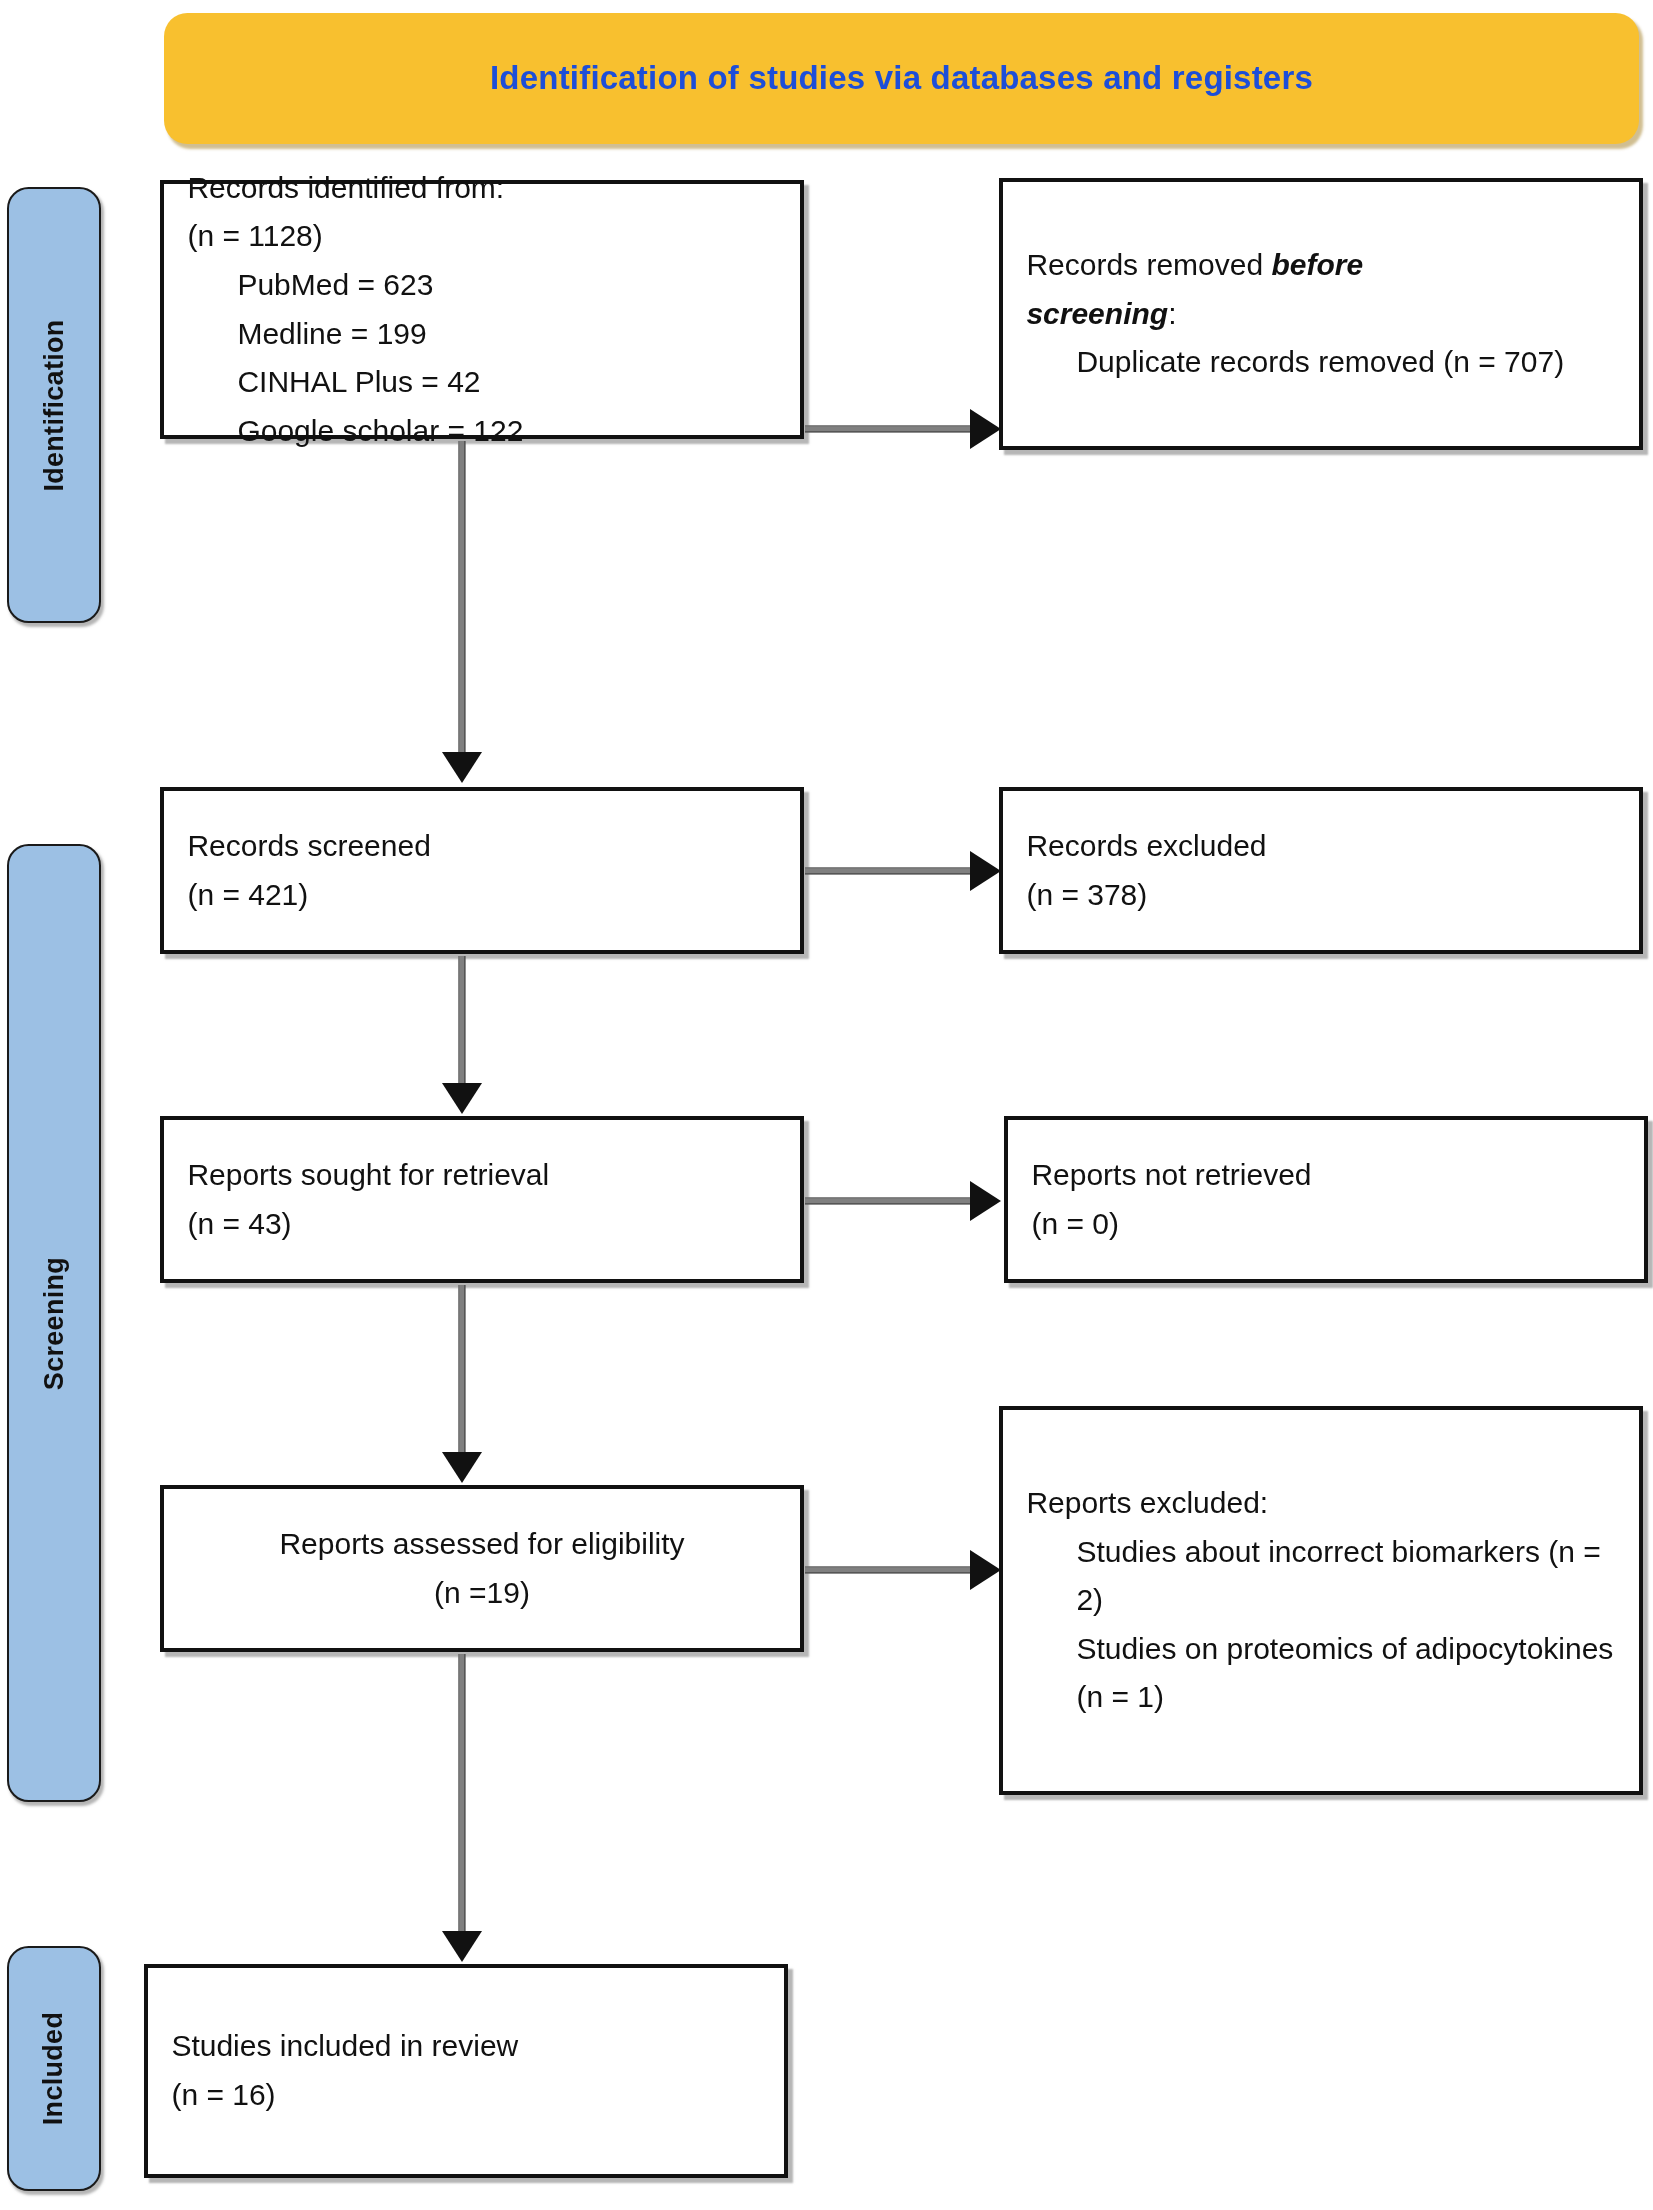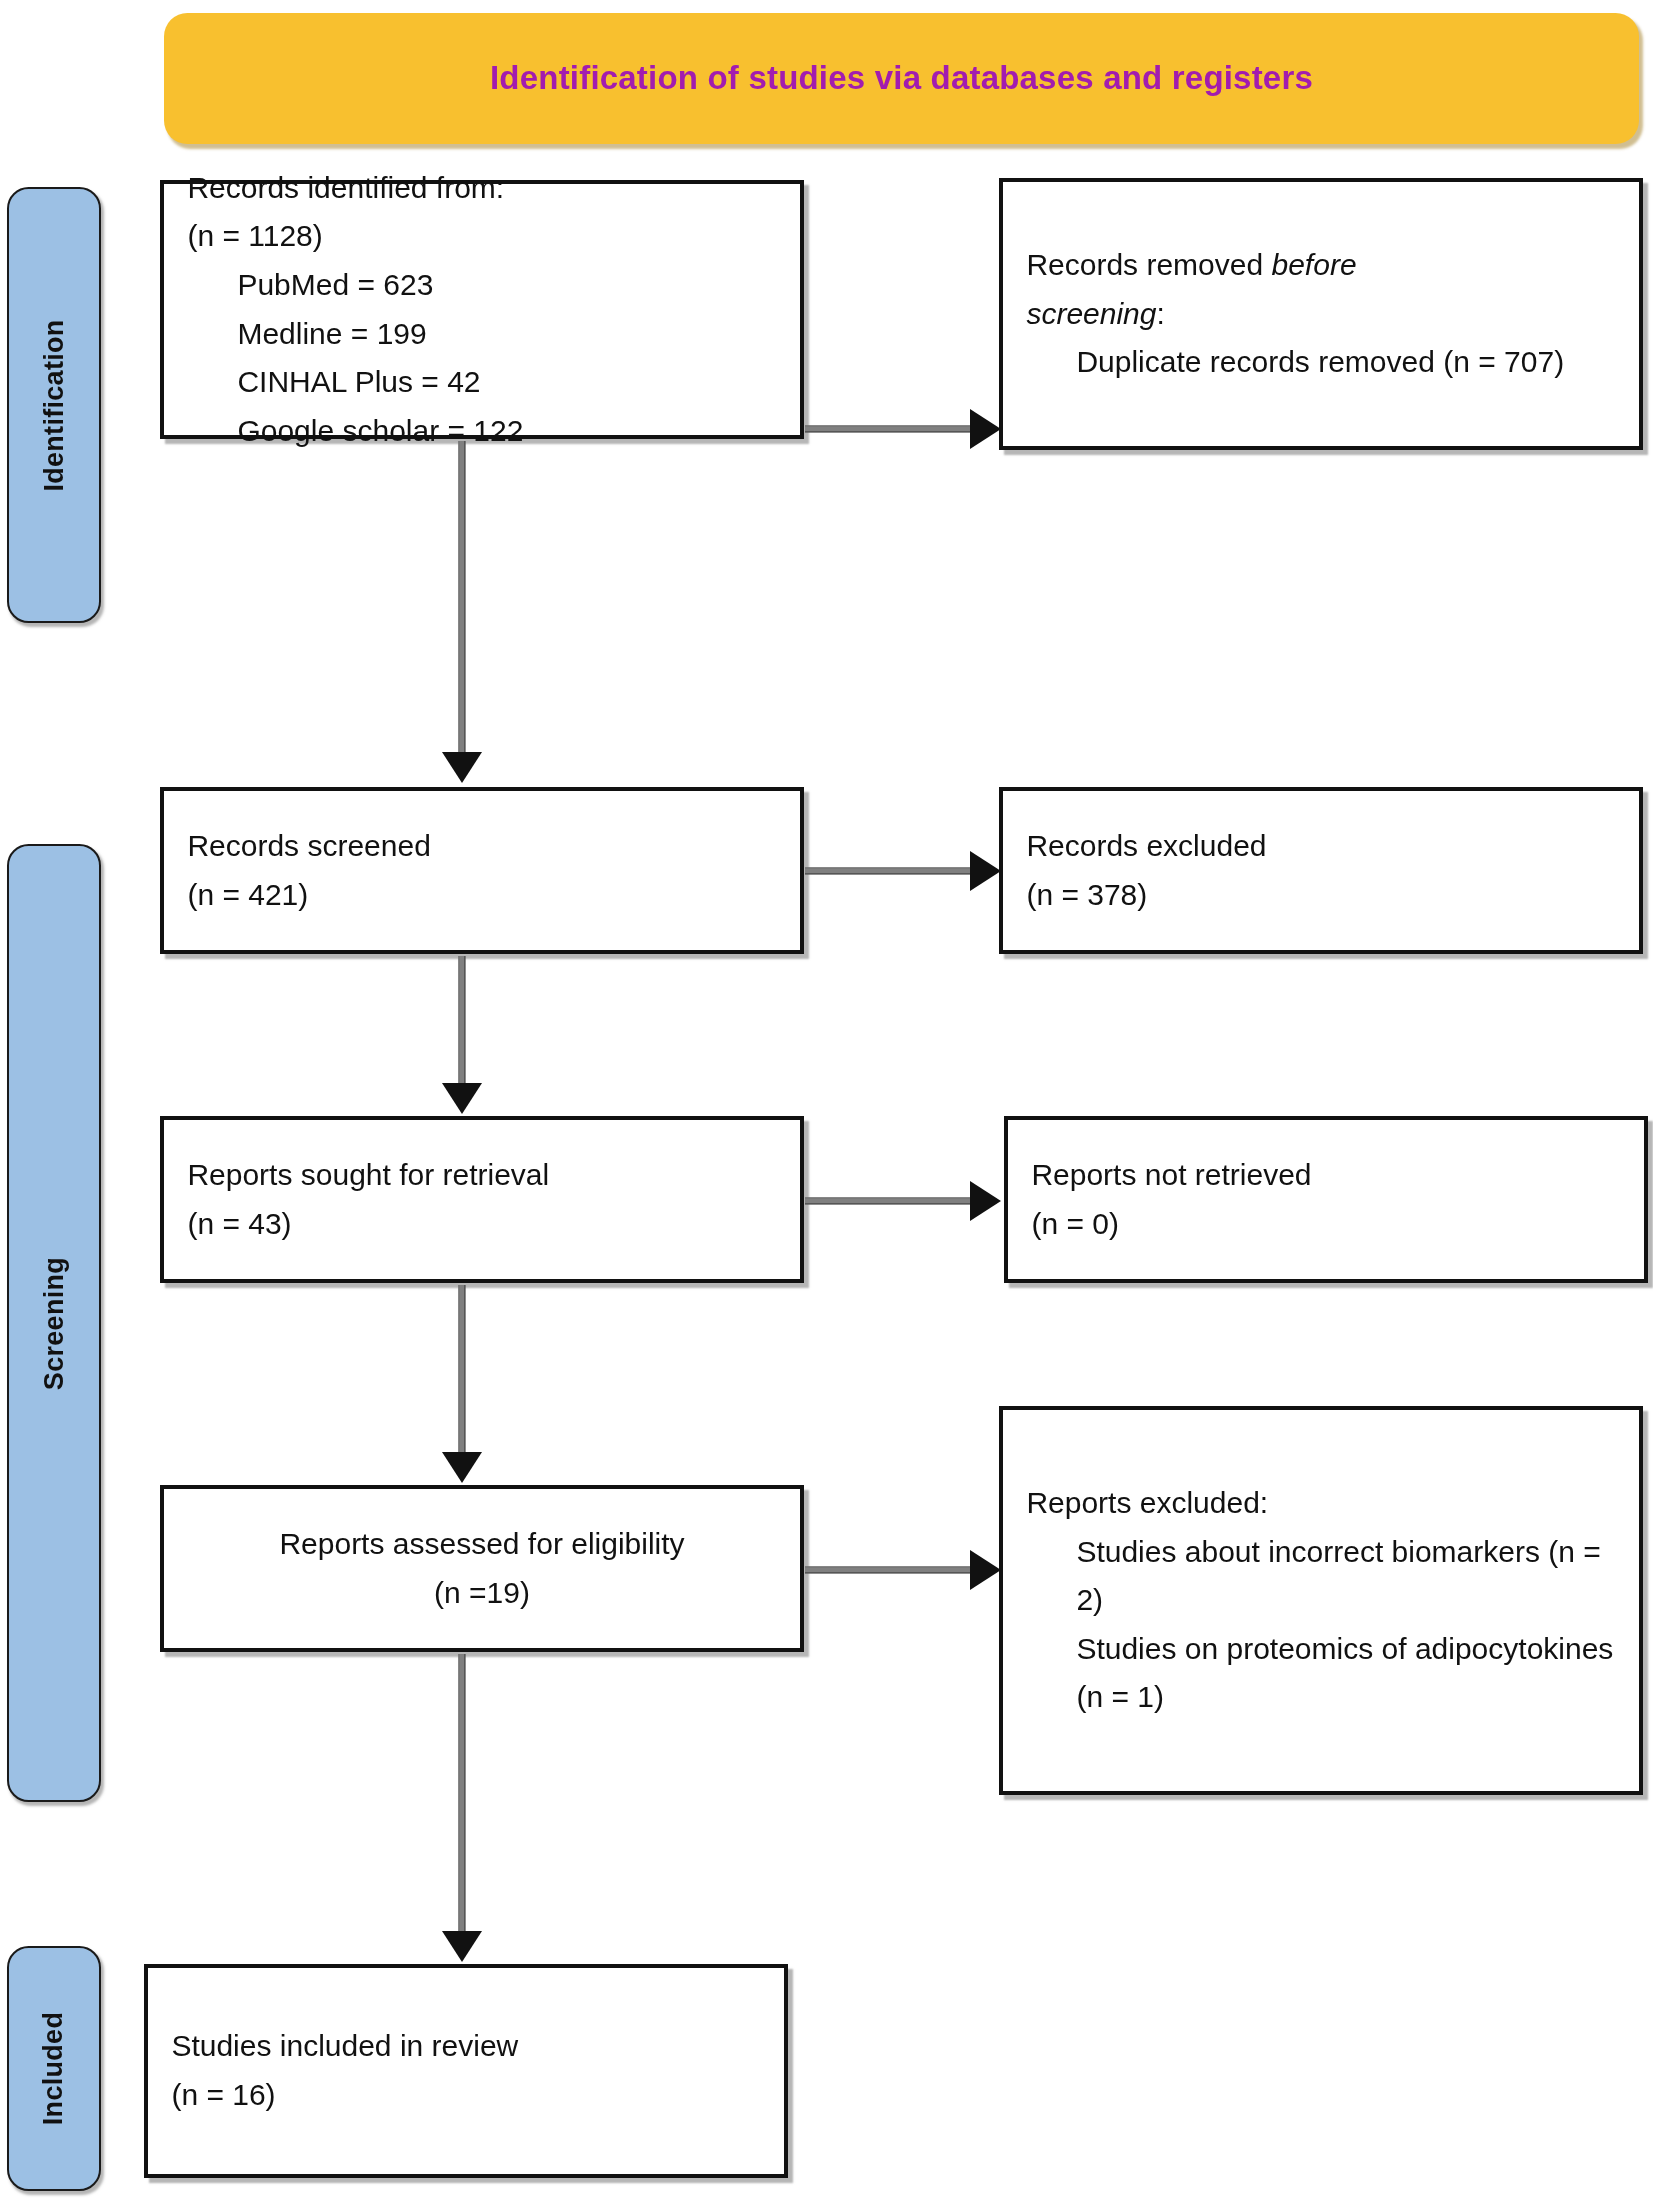--- a/index.html
+++ b/index.html
@@ -28,21 +28,21 @@
     background: #f8c02f;
     border-radius: 23.4px;
     box-shadow: 3.6px 4.5px 2.7px rgba(150,110,10,0.45);
     display: flex;
     align-items: center;
     justify-content: center;
   }
   .header-banner .title {
     font-size: 33px;
     font-weight: bold;
-    color: #a21caf;
+    color: #1d4ed8;
     letter-spacing: 0.2px;
     text-align: center;
   }
 
   
   .stage-bar {
     position: absolute;
     background: #9cc0e4;
     border: 2.7px solid #1a1a1a;
     border-radius: 21.6px;
@@ -75,21 +75,21 @@
     flex-direction: column;
     justify-content: center;
   }
   .flow-box .line {
     font-size: 30px;
     color: #111111;
     line-height: 1.62;
     white-space: normal;
   }
   .flow-box .line.indent { padding-left: 50px; }
-  .flow-box .line em { font-style: italic; }
+  .flow-box .line em { font-style: italic; font-weight: bold; }
 
   
   #box-records-identified { left: 160px;  top: 180px; width: 644px;  height: 259px; }
   #box-records-removed    { left: 999px; top: 178px; width: 644px;  height: 272px; }
 
   
   #box-records-screened   { left: 160px;  top: 787px; width: 644px;  height: 167px; }
   #box-records-excluded   { left: 999px; top: 787px; width: 644px;  height: 167px; }
 
   

